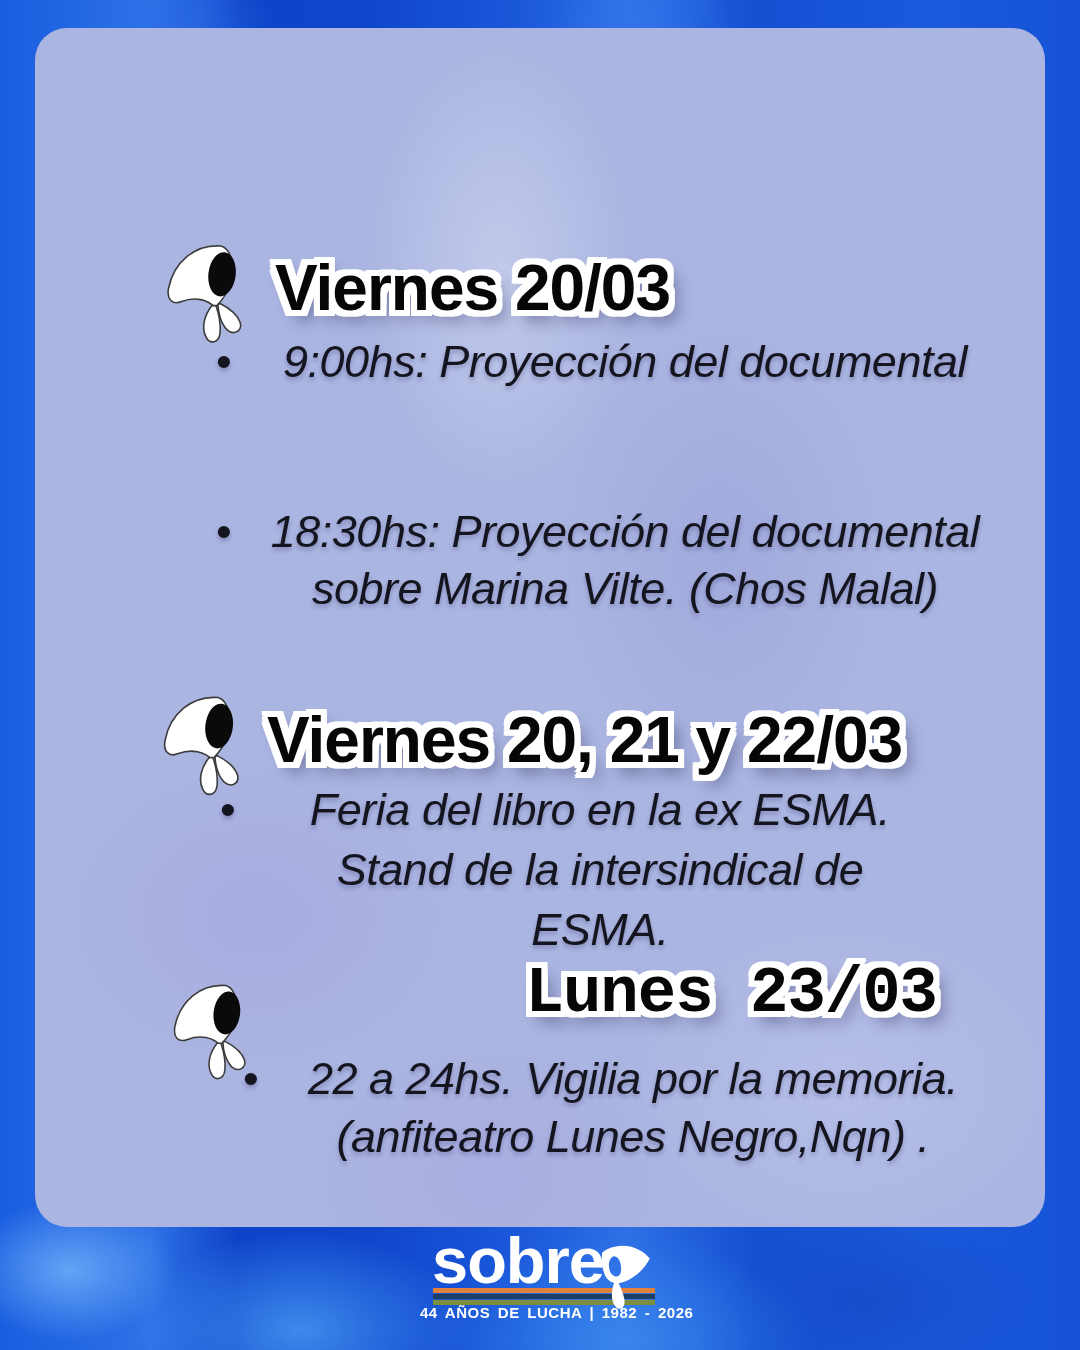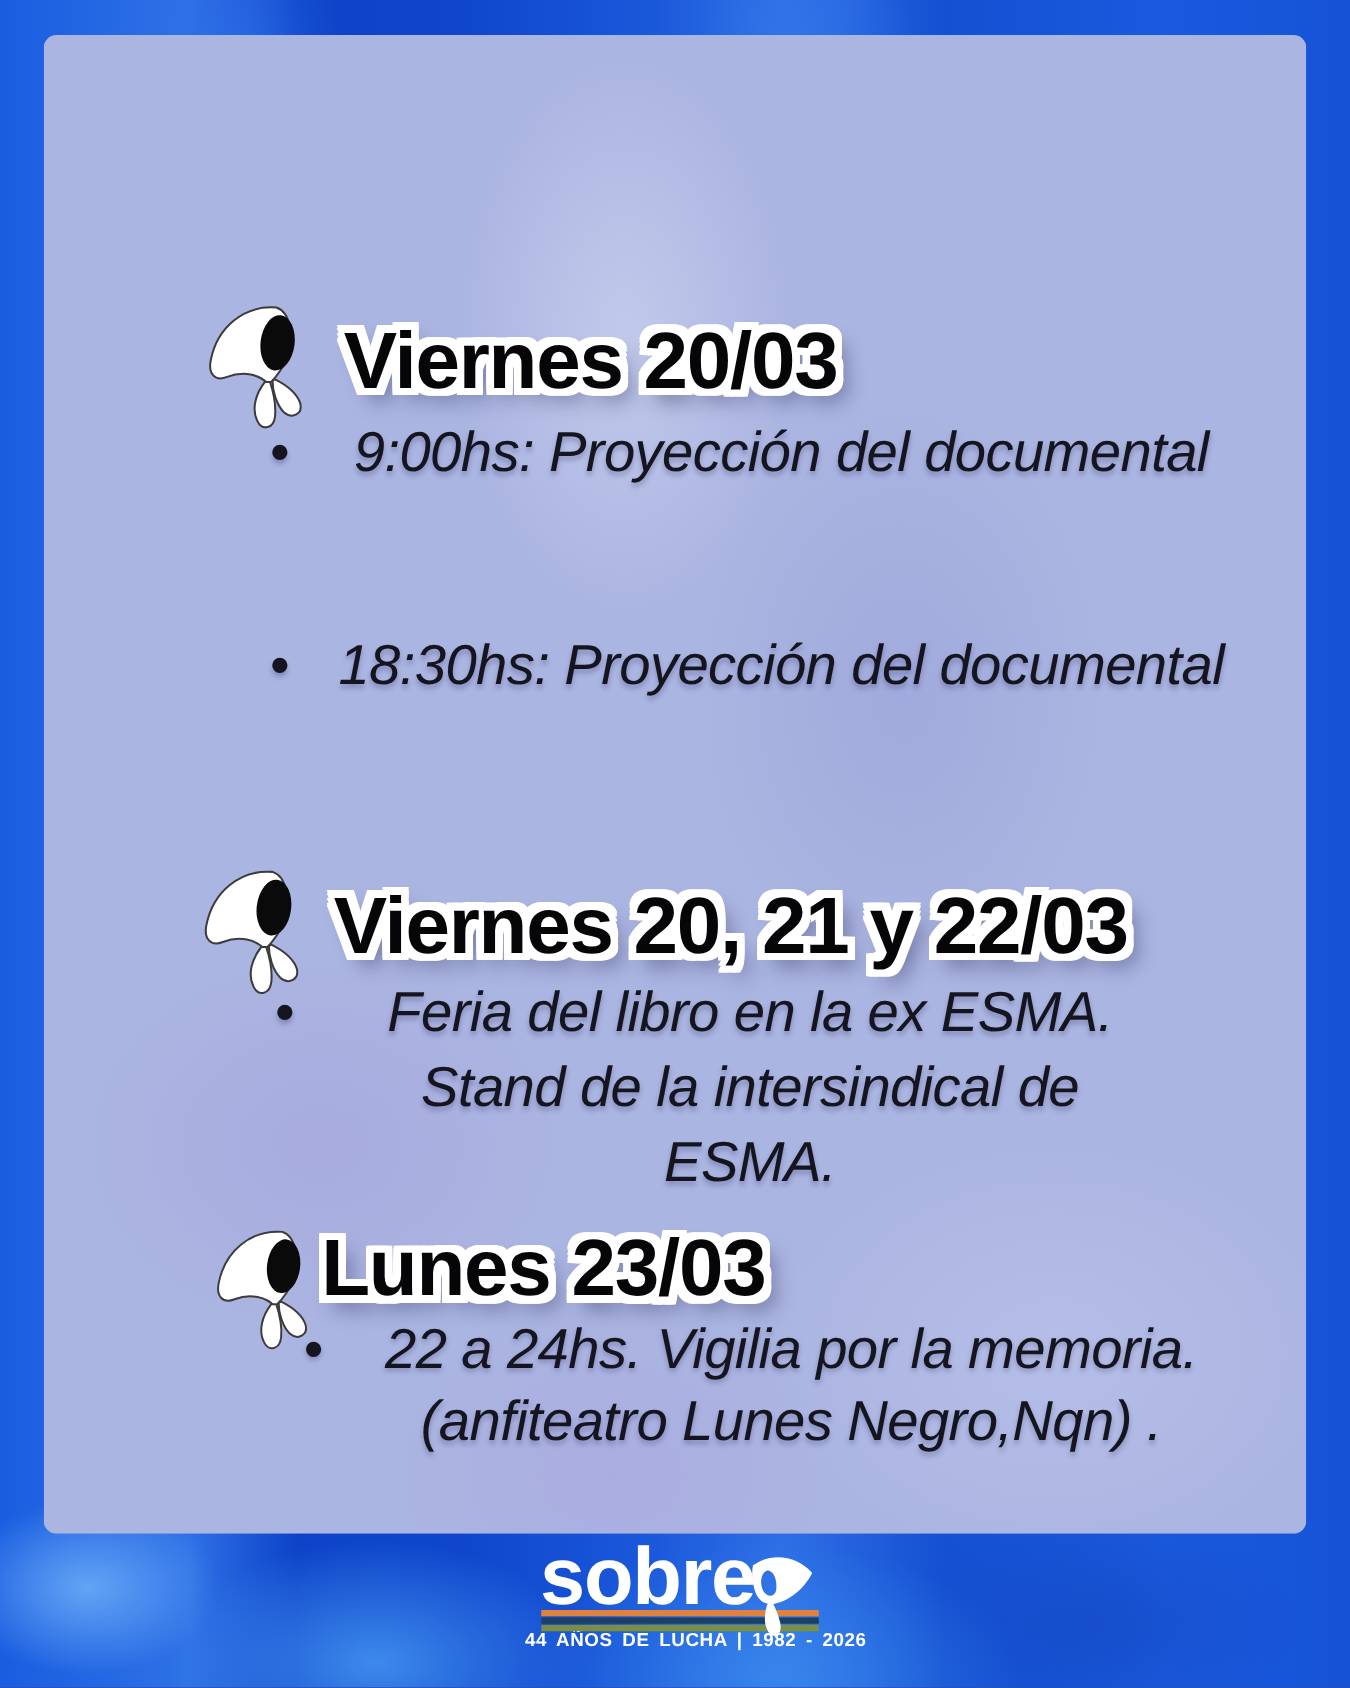--- a/index.html
+++ b/index.html
@@ -19,21 +19,21 @@
       radial-gradient(120px 220px at 190px 60px,   rgba(46,110,232,0.75),  transparent 70%),
       radial-gradient(130px 240px at 640px 50px,   rgba(52,118,236,0.7),   transparent 70%),
       linear-gradient(90deg,#1a5de0 0%, #2e71e6 14%, #0d43c8 22%, #0f46cc 34%,
                              #1a58da 48%, #2e6fe5 58%, #1450d2 70%, #1a5ade 86%, #1552d6 100%);
   }
 
   
   .panel {
     position:absolute; left:35px; top:28px;
     width:1010px; height:1199px;
-    border-radius:10px;
+    border-radius:32px;
     background-color:#abb5e1;
     background-image:
       radial-gradient(190px 320px at 46% 20%, rgba(212,218,243,0.55), transparent 70%),
       radial-gradient(230px 330px at 68% 44%, rgba(148,157,214,0.45), transparent 72%),
       radial-gradient(280px 220px at 22% 74%, rgba(163,158,221,0.42), transparent 70%),
       radial-gradient(320px 240px at 80% 88%, rgba(192,199,238,0.5),  transparent 72%),
       radial-gradient(260px 200px at 45% 96%, rgba(168,162,224,0.4),  transparent 70%);
   }
 
   
@@ -52,21 +52,21 @@
     text-shadow:
       -6px -6px 0 #fff, -6px 0 0 #fff, -6px 6px 0 #fff,
        0 -6px 0 #fff,   0 6px 0 #fff,
        6px -6px 0 #fff,  6px 0 0 #fff,  6px 6px 0 #fff,
       -4px -6px 0 #fff,  4px -6px 0 #fff, -4px 6px 0 #fff, 4px 6px 0 #fff,
       -6px -4px 0 #fff,  6px -4px 0 #fff, -6px 4px 0 #fff, 6px 4px 0 #fff,
        8px 10px 16px rgba(25,25,70,0.55);
   }
   .t1 { left:240px; top:222px; }
   .t2 { left:232px; top:674px; }
-  .t3 { left:222px; top:948px; width:680px; text-align:left; white-space:nowrap; }
+  .t3 { left:222px; top:928px; width:680px; text-align:right; white-space:nowrap;font-family:Liberation Mono, monospace; }
 
   
   .event {
     position:absolute; text-align:center;
     font-style:italic; font-size:45px; letter-spacing:-0.5px;
     color:#15151f;
     text-shadow:0 3px 4px rgba(30,30,85,0.28);
   }
   .e1 { left:165px; top:305px;  width:850px; line-height:57px; }
   .e2 { left:165px; top:475px;  width:850px; line-height:57px; }
@@ -110,20 +110,21 @@
     <h2 class="title t1">Viernes 20/03</h2>
 
     <div class="event e1">
       <span class="bullet">•</span>
       <div>9:00hs: Proyección del documental</div>
     </div>
 
     <div class="event e2">
       <span class="bullet">•</span>
       <div>18:30hs: Proyección del documental</div>
+      <div>sobre Marina Vilte. (Chos Malal)</div>
     </div>
 
     <svg class="icon icon2" viewBox="0 0 100 105">
       <path d="M56 2 C 30 0, 9 18, 4 44 C 2 54, 7 61, 17 57 C 30 52, 43 55, 50 63 C 55 58, 62 50, 65 40 C 69 25, 68 6, 56 2 Z" fill="#ffffff" stroke="#3c3c3c" stroke-width="1.6" stroke-linejoin="round"></path>
       <ellipse cx="57" cy="30" rx="13.5" ry="22" fill="#0a0a0a" transform="rotate(7 57 30)"></ellipse>
       <path d="M47 61 C 40 70, 36 82, 41 92 C 45 100, 54 98, 55 88 C 56 77, 53 67, 51 61 Z" fill="#ffffff" stroke="#3c3c3c" stroke-width="1.6" stroke-linejoin="round"></path>
       <path d="M55 59 C 63 63, 72 69, 75 78 C 77 86, 69 91, 62 85 C 56 79, 53 68, 53 60 Z" fill="#ffffff" stroke="#3c3c3c" stroke-width="1.6" stroke-linejoin="round"></path>
     </svg>
     <h2 class="title t2">Viernes 20, 21 y 22/03</h2>
 

